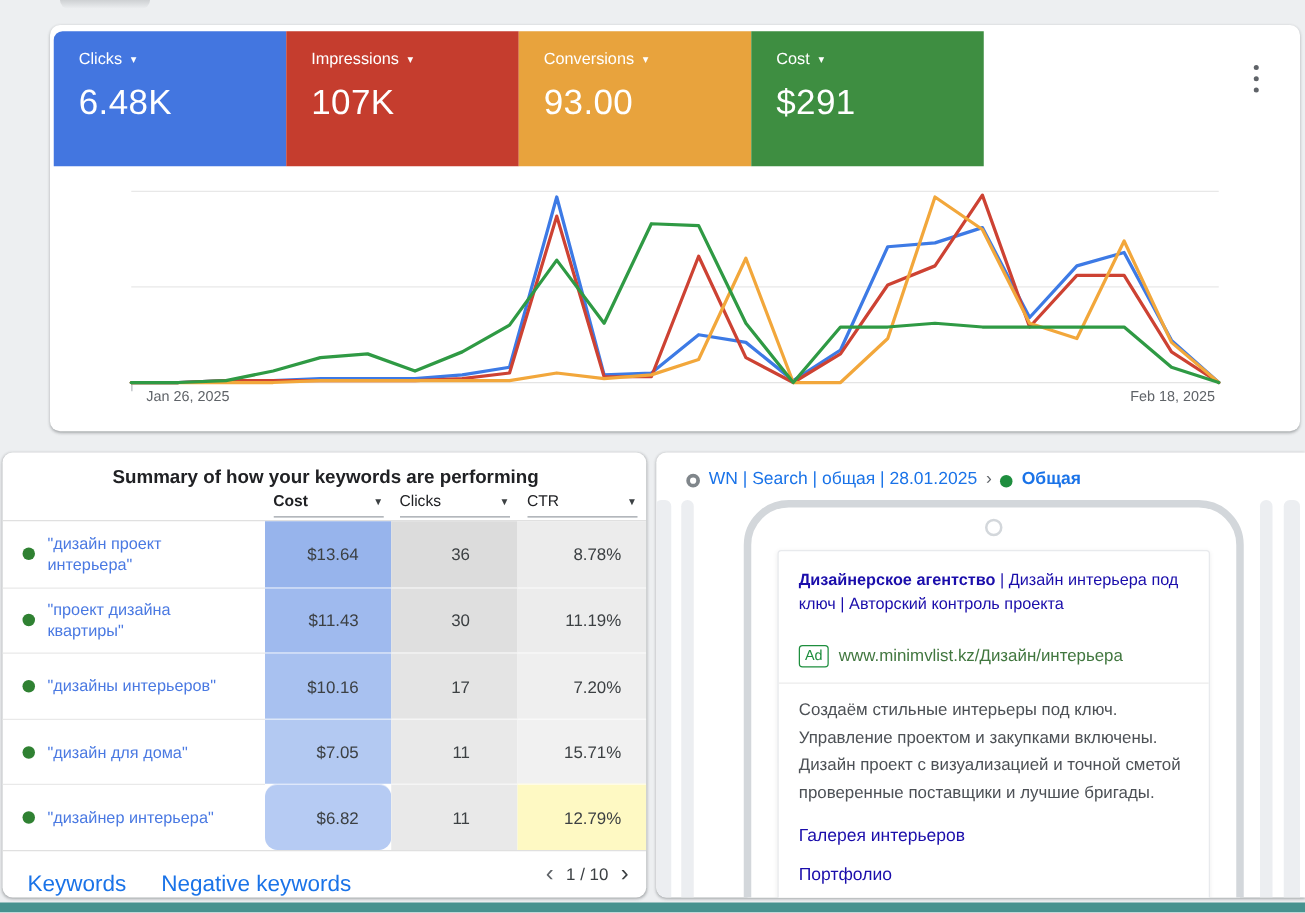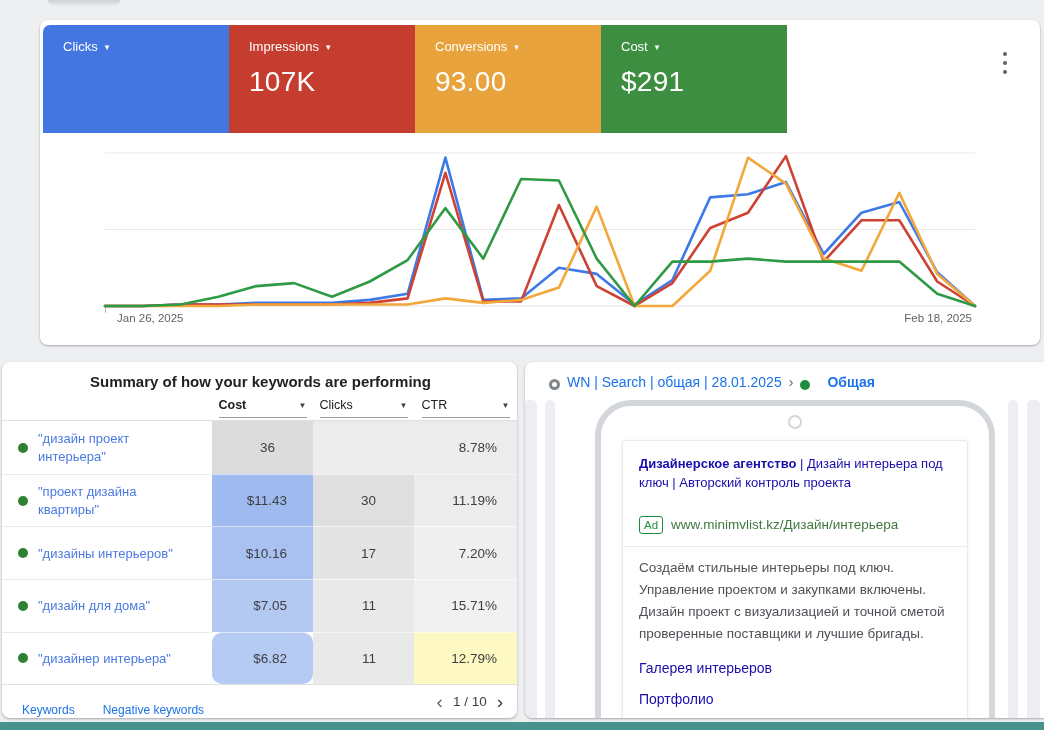--- a/index.html
+++ b/index.html
@@ -63,37 +63,37 @@
   .dot{width:10px;height:10px;border-radius:50%;background:#2f8132;margin:0 10px 0 16px;flex:0 0 auto;}
   .kw-text{font-size:13px;color:#4a79e2;line-height:1.35;max-width:150px;cursor:pointer;text-decoration:none;}
   .cell-val{display:flex;align-items:center;justify-content:flex-end;font-size:13.5px;color:#3c4043;}
   .cell-cost.cell-val{padding-right:26px;}
   .cell-clicks.cell-val{padding-right:38px;}
   .cell-ctr.cell-val{padding-right:20px;}
   .kw-footer{
     margin-top:auto;height:38px;border-top:1px solid #e0e0e0;display:flex;align-items:center;
     padding:0 14px 0 20px;box-sizing:border-box;
   }
-  .kw-tab{font-size:12px;font-weight:500;color:#1a73e8;margin-right:28px;cursor:pointer;text-decoration:none;margin-top:16px;}
+  .kw-tab{font-size:18px;font-weight:500;color:#1a73e8;margin-right:28px;cursor:pointer;text-decoration:none;margin-top:16px;}
   .pager{margin-left:auto;display:flex;align-items:center;gap:10px;}
   .pager .chev{font-size:19px;color:#5f6368;line-height:1;cursor:pointer;}
   .pager .page-num{font-size:13.5px;color:#3c4043;}
 
   
   .preview-card{
     position:absolute;left:525px;top:362px;width:519px;height:356px;background:#fff;
     border-radius:8px 0 0 8px;box-shadow:0 1px 2px rgba(60,64,67,.28),0 1px 3px rgba(60,64,67,.14);
     overflow:hidden;
   }
   .crumb{position:absolute;left:24px;top:12px;display:flex;align-items:flex-end;gap:7px;font-size:14px;}
   .crumb-donut{width:5px;height:5px;border:3px solid #80868b;border-radius:50%;background:#fff;}
   .crumb-path{color:#1a73e8;cursor:pointer;}
   .crumb-sep{color:#5f6368;}
   .crumb-dot{width:10px;height:10px;border-radius:50%;background:#1e8e3e;}
-  .crumb-campaign{color:#1a73e8;font-weight:700;cursor:pointer;margin-left:10px;}
+  .crumb-campaign{color:#1a73e8;font-weight:700;cursor:pointer;}
   .strip{position:absolute;top:38px;bottom:0;background:#eceef1;border-radius:5px 5px 0 0;}
   .strip.l1{left:-1px;width:13px;}
   .strip.l2{left:20px;width:10px;}
   .strip.r1{right:26px;width:10px;}
   .strip.r2{right:4px;width:13px;}
   .phone{
     position:absolute;left:70px;top:38px;width:400px;height:400px;background:#fff;
     border:6px solid #d3d7db;border-radius:36px 36px 0 0;box-sizing:border-box;
   }
   .camera{position:absolute;top:9px;left:50%;margin-left:-7px;width:10px;height:10px;
@@ -120,20 +120,21 @@
 <div class="cutoff-shadow"></div>
 
 <div class="chart-card">
 
   <div class="scorecards">
     <div class="scorecard first" style="background: rgb(67, 118, 224);">
       <div class="sc-label">
           <span>Clicks</span>
           <span class="sc-arrow">▾</span>
         </div>
+      <div class="sc-value">6.48K</div>
     </div>
     <div class="scorecard" style="background: rgb(197, 61, 46);">
       <div class="sc-label">
           <span>Impressions</span>
           <span class="sc-arrow">▾</span>
         </div>
       <div class="sc-value">107K</div>
     </div>
     <div class="scorecard" style="background: rgb(232, 163, 61);">
       <div class="sc-label">
@@ -196,20 +197,21 @@
       </div>
     </div>
   </div>
 
   <div id="kw-rows">
       <div class="kw-row" style="height: 52.6px;">
         <div class="cell-kw">
           <span class="dot"></span>
           <a class="kw-text">"дизайн проект интерьера"</a>
         </div>
+        <div class="cell-cost cell-val" style="background: rgb(151, 180, 236);">$13.64</div>
         <div class="cell-clicks cell-val" style="background: rgb(220, 220, 220);">36</div>
         <div class="cell-ctr cell-val" style="background: rgb(236, 236, 236);">8.78%</div>
       </div>
       <div class="kw-row" style="height: 52.6px;">
         <div class="cell-kw">
           <span class="dot"></span>
           <a class="kw-text">"проект дизайна квартиры"</a>
         </div>
         <div class="cell-cost cell-val" style="background: rgb(159, 186, 238);">$11.43</div>
         <div class="cell-clicks cell-val" style="background: rgb(223, 223, 223);">30</div>

